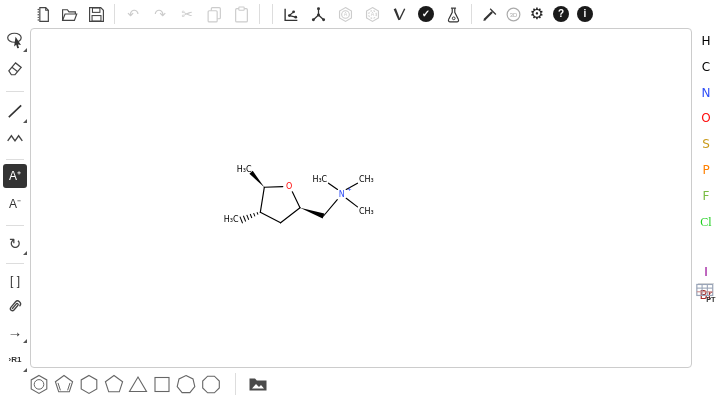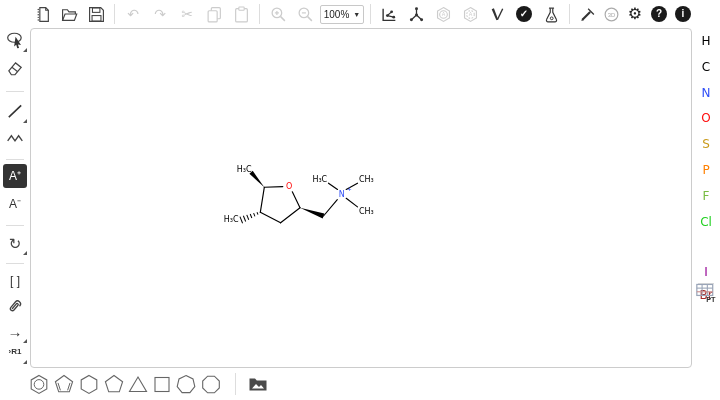--- a/index.html
+++ b/index.html
@@ -100,41 +100,20 @@
         </svg>
       </button>
       <button class="tbtn">
         <svg width="17" height="17" viewBox="0 0 16 16">
           <rect x="2.5" y="2.5" width="11" height="12.5" rx="1" fill="none" stroke="#ccc" stroke-width="1.1"></rect>
           <rect x="5.5" y="1" width="5" height="3" rx="0.5" fill="#fff" stroke="#ccc" stroke-width="1"></rect>
         </svg>
       </button>
     </div>
     <div class="sepv"></div>
-    <div class="tbgroup">
-      <button class="tbtn">
-        <svg width="17" height="17" viewBox="0 0 16 16">
-          <circle cx="6.5" cy="6.5" r="4.5" fill="none" stroke="#ccc" stroke-width="1.2"></circle>
-          <line x1="10" y1="10" x2="14" y2="14" stroke="#ccc" stroke-width="1.4"></line>
-          <line x1="4.6" y1="6.5" x2="8.4" y2="6.5" stroke="#ccc" stroke-width="1.1"></line>
-          <line x1="6.5" y1="4.6" x2="6.5" y2="8.4" stroke="#ccc" stroke-width="1.1"></line>
-        </svg>
-      </button>
-      <button class="tbtn">
-        <svg width="17" height="17" viewBox="0 0 16 16">
-          <circle cx="6.5" cy="6.5" r="4.5" fill="none" stroke="#ccc" stroke-width="1.2"></circle>
-          <line x1="10" y1="10" x2="14" y2="14" stroke="#ccc" stroke-width="1.4"></line>
-          <line x1="4.6" y1="6.5" x2="8.4" y2="6.5" stroke="#ccc" stroke-width="1.1"></line>
-        </svg>
-      </button>
-      <button class="zoomsel">
-        <span>100%</span>
-          <span class="caret">▼</span>
-      </button>
-    </div>
     <div class="sepv"></div>
     <div class="tbgroup">
       <button class="tbtn">
         <svg width="17" height="17" viewBox="0 0 16 16">
           <path d="M2 2.5 V13.5 H13.5" fill="none" stroke="#333" stroke-width="1.3"></path>
           <line x1="6" y1="9" x2="10" y2="5.5" stroke="#333" stroke-width="1.1"></line>
           <line x1="6" y1="9" x2="12" y2="10.5" stroke="#333" stroke-width="1.1"></line>
           <circle cx="6" cy="9" r="1.3" fill="#333"></circle>
             <circle cx="10" cy="5.5" r="1.3" fill="#333"></circle>
             <circle cx="12" cy="10.5" r="1.3" fill="#333"></circle>
@@ -261,21 +240,21 @@
       <svg width="18" height="18" viewBox="0 0 16 16">
         <g transform="rotate(40 8 8)">
           <path d="M10.6 4.4 a2.6 2.6 0 0 0 -5.2 0 v6.2 a1.8 1.8 0 0 0 3.6 0 V5.1 a0.95 0.95 0 0 0 -1.9 0 v5.4" fill="none" stroke="#444" stroke-width="1.15" stroke-linecap="round"></path>
         </g>
       </svg>
     </button>
     <button class="ltbtn" style="top:291px">
       <span style="font-size:15px">→</span>
       <i class="dd"></i>
     </button>
-    <button class="ltbtn" style="top:312px">
+    <button class="ltbtn" style="top:320px">
       <span class="rgtxt">›R1</span>
       <i class="dd"></i>
     </button>
   </div>
 
   <div class="canvas">
     <svg class="molsvg" width="662" height="340" viewBox="0 0 662 340">
       <g stroke="#000" stroke-width="1.15" stroke-linecap="round">
         <line x1="251.8" y1="157.6" x2="233.3" y2="158.3"></line>
         <line x1="261.3" y1="162.8" x2="269" y2="178.7"></line>
@@ -313,21 +292,21 @@
   </div>
 
   <div class="rightbar">
     <button class="elbtn" style="top: 2px; color: rgb(0, 0, 0);">H</button>
     <button class="elbtn" style="top: 28px; color: rgb(0, 0, 0);">C</button>
     <button class="elbtn" style="top: 54px; color: rgb(48, 79, 247);">N</button>
     <button class="elbtn" style="top: 79px; color: rgb(255, 13, 13);">O</button>
     <button class="elbtn" style="top: 105px; color: rgb(201, 154, 25);">S</button>
     <button class="elbtn" style="top: 131px; color: rgb(255, 128, 0);">P</button>
     <button class="elbtn" style="top: 157px; color: rgb(120, 188, 66);">F</button>
-    <button class="elbtn" style="top: 183px; color: rgb(31, 208, 31);">Cl</button>
+    <button class="elbtn" style="top: 183px; color: rgb(31, 208, 31); font-family: Liberation Serif, serif;">Cl</button>
     <button class="elbtn" style="top: 208px; color: rgb(166, 41, 41); margin-top: 48px;">Br</button>
     <button class="elbtn" style="top: 233px; color: rgb(148, 0, 148);">I</button>
     <div class="rsep" style="top:255px"></div>
     <button class="ptbtn" style="top:254px">
       <svg width="22" height="22" viewBox="0 0 18 18">
         <rect x="1.5" y="2" width="13" height="9" fill="none" stroke="#9aa5b8" stroke-width="1"></rect>
         <line x1="5.8" y1="2" x2="5.8" y2="11" stroke="#9aa5b8" stroke-width="0.9"></line>
         <line x1="10.1" y1="2" x2="10.1" y2="11" stroke="#9aa5b8" stroke-width="0.9"></line>
         <line x1="1.5" y1="5" x2="14.5" y2="5" stroke="#9aa5b8" stroke-width="0.9"></line>
         <line x1="1.5" y1="8" x2="14.5" y2="8" stroke="#c98a8a" stroke-width="0.9"></line>

